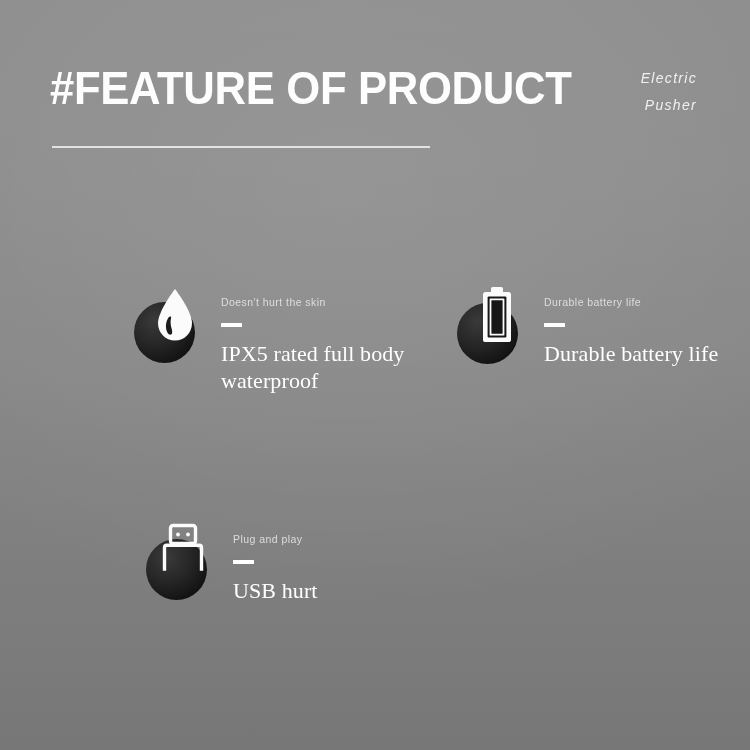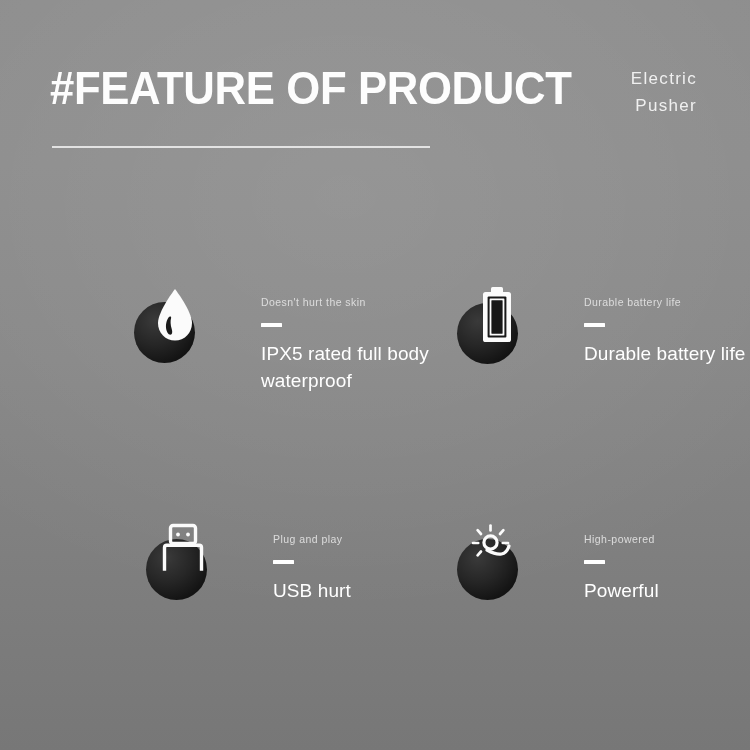--- a/index.html
+++ b/index.html
@@ -49,33 +49,33 @@
     width: 378px;
     height: 2px;
     background: #e9e9e9;
     opacity: 0.92;
   }
   .brand {
     position: absolute;
     right: 53px;
     top: 65px;
     text-align: right;
-    font-size: 17px;
+    font-size: 14px;
     line-height: 27px;
     color: #f0f0f0;
     letter-spacing: 1.3px;
     font-weight: 400;
+    font-style: italic;
   }
 
   
   .feature {
     position: absolute;
     display: flex;
     align-items: flex-start;
-    gap: 40px;
   }
   .f1 { left: 132px; top: 283px; }
   .f2 { left: 455px; top: 283px; align-items: center; }
   .f3 { left: 144px; top: 520px; }
   .f4 { left: 455px; top: 520px; }
 
   .icon-wrap {
     position: relative;
     width: 78px;
     height: 82px;
@@ -111,26 +111,27 @@
     opacity: 0.93;
   }
   .dash {
     width: 21px;
     height: 4px;
     background: #ffffff;
     margin: 15px 0 13px 0;
     border-radius: 0.5px;
   }
   .headline {
-    font-size: 19px;
+    font-size: 22px;
     line-height: 27px;
     color: #ffffff;
     font-weight: 400;
     letter-spacing: 0.1px;
     max-width: 215px;
+    font-family: Liberation Serif, serif;
   }
 </style>
 </head>
 <body>
 
 <div id="page">
 
   <div class="title">#FEATURE OF PRODUCT</div>
   <div class="title-rule"></div>
 
@@ -182,39 +183,14 @@
         <path d="M20.5 49 L20.5 27.5 Q20.5 25.2 22.8 25.2 L55.2 25.2 Q57.5 25.2 57.5 27.5 L57.5 49" fill="none" stroke="#fbfbfb" stroke-width="3.4" stroke-linecap="square"></path>
       </svg>
     </div>
     <div class="text-col">
       <div class="caption">Plug and play</div>
       <div class="dash"></div>
       <div class="headline">USB hurt</div>
     </div>
   </div>
 
-  <div class="feature f4">
-    <div class="icon-wrap">
-      <div class="blob"></div>
-      <svg class="glyph" viewBox="0 0 78 82">
-
-        <path d="M32 30 Q50 40 54 26" fill="none" stroke="#fbfbfb" stroke-width="3.2" stroke-linecap="round"></path>
-
-        <circle cx="35.5" cy="22.5" r="6.6" fill="none" stroke="#fbfbfb" stroke-width="3.2"></circle>
-
-        <g stroke="#fbfbfb" stroke-width="2.7" stroke-linecap="round">
-          <line x1="35.5" y1="10.5" x2="35.5" y2="5.5"></line>
-          <line x1="26.0" y1="14.0" x2="22.6" y2="10.2"></line>
-          <line x1="45.0" y1="14.0" x2="48.4" y2="10.2"></line>
-          <line x1="23.2" y1="23.0" x2="18.0" y2="23.0"></line>
-          <line x1="47.8" y1="23.0" x2="53.0" y2="23.0"></line>
-          <line x1="26.0" y1="31.5" x2="22.6" y2="35.3"></line>
-        </g>
-      </svg>
-    </div>
-    <div class="text-col">
-      <div class="caption">High-powered</div>
-      <div class="dash"></div>
-      <div class="headline">Powerful</div>
-    </div>
-  </div>
 
 </div>
 
 </body></html>

